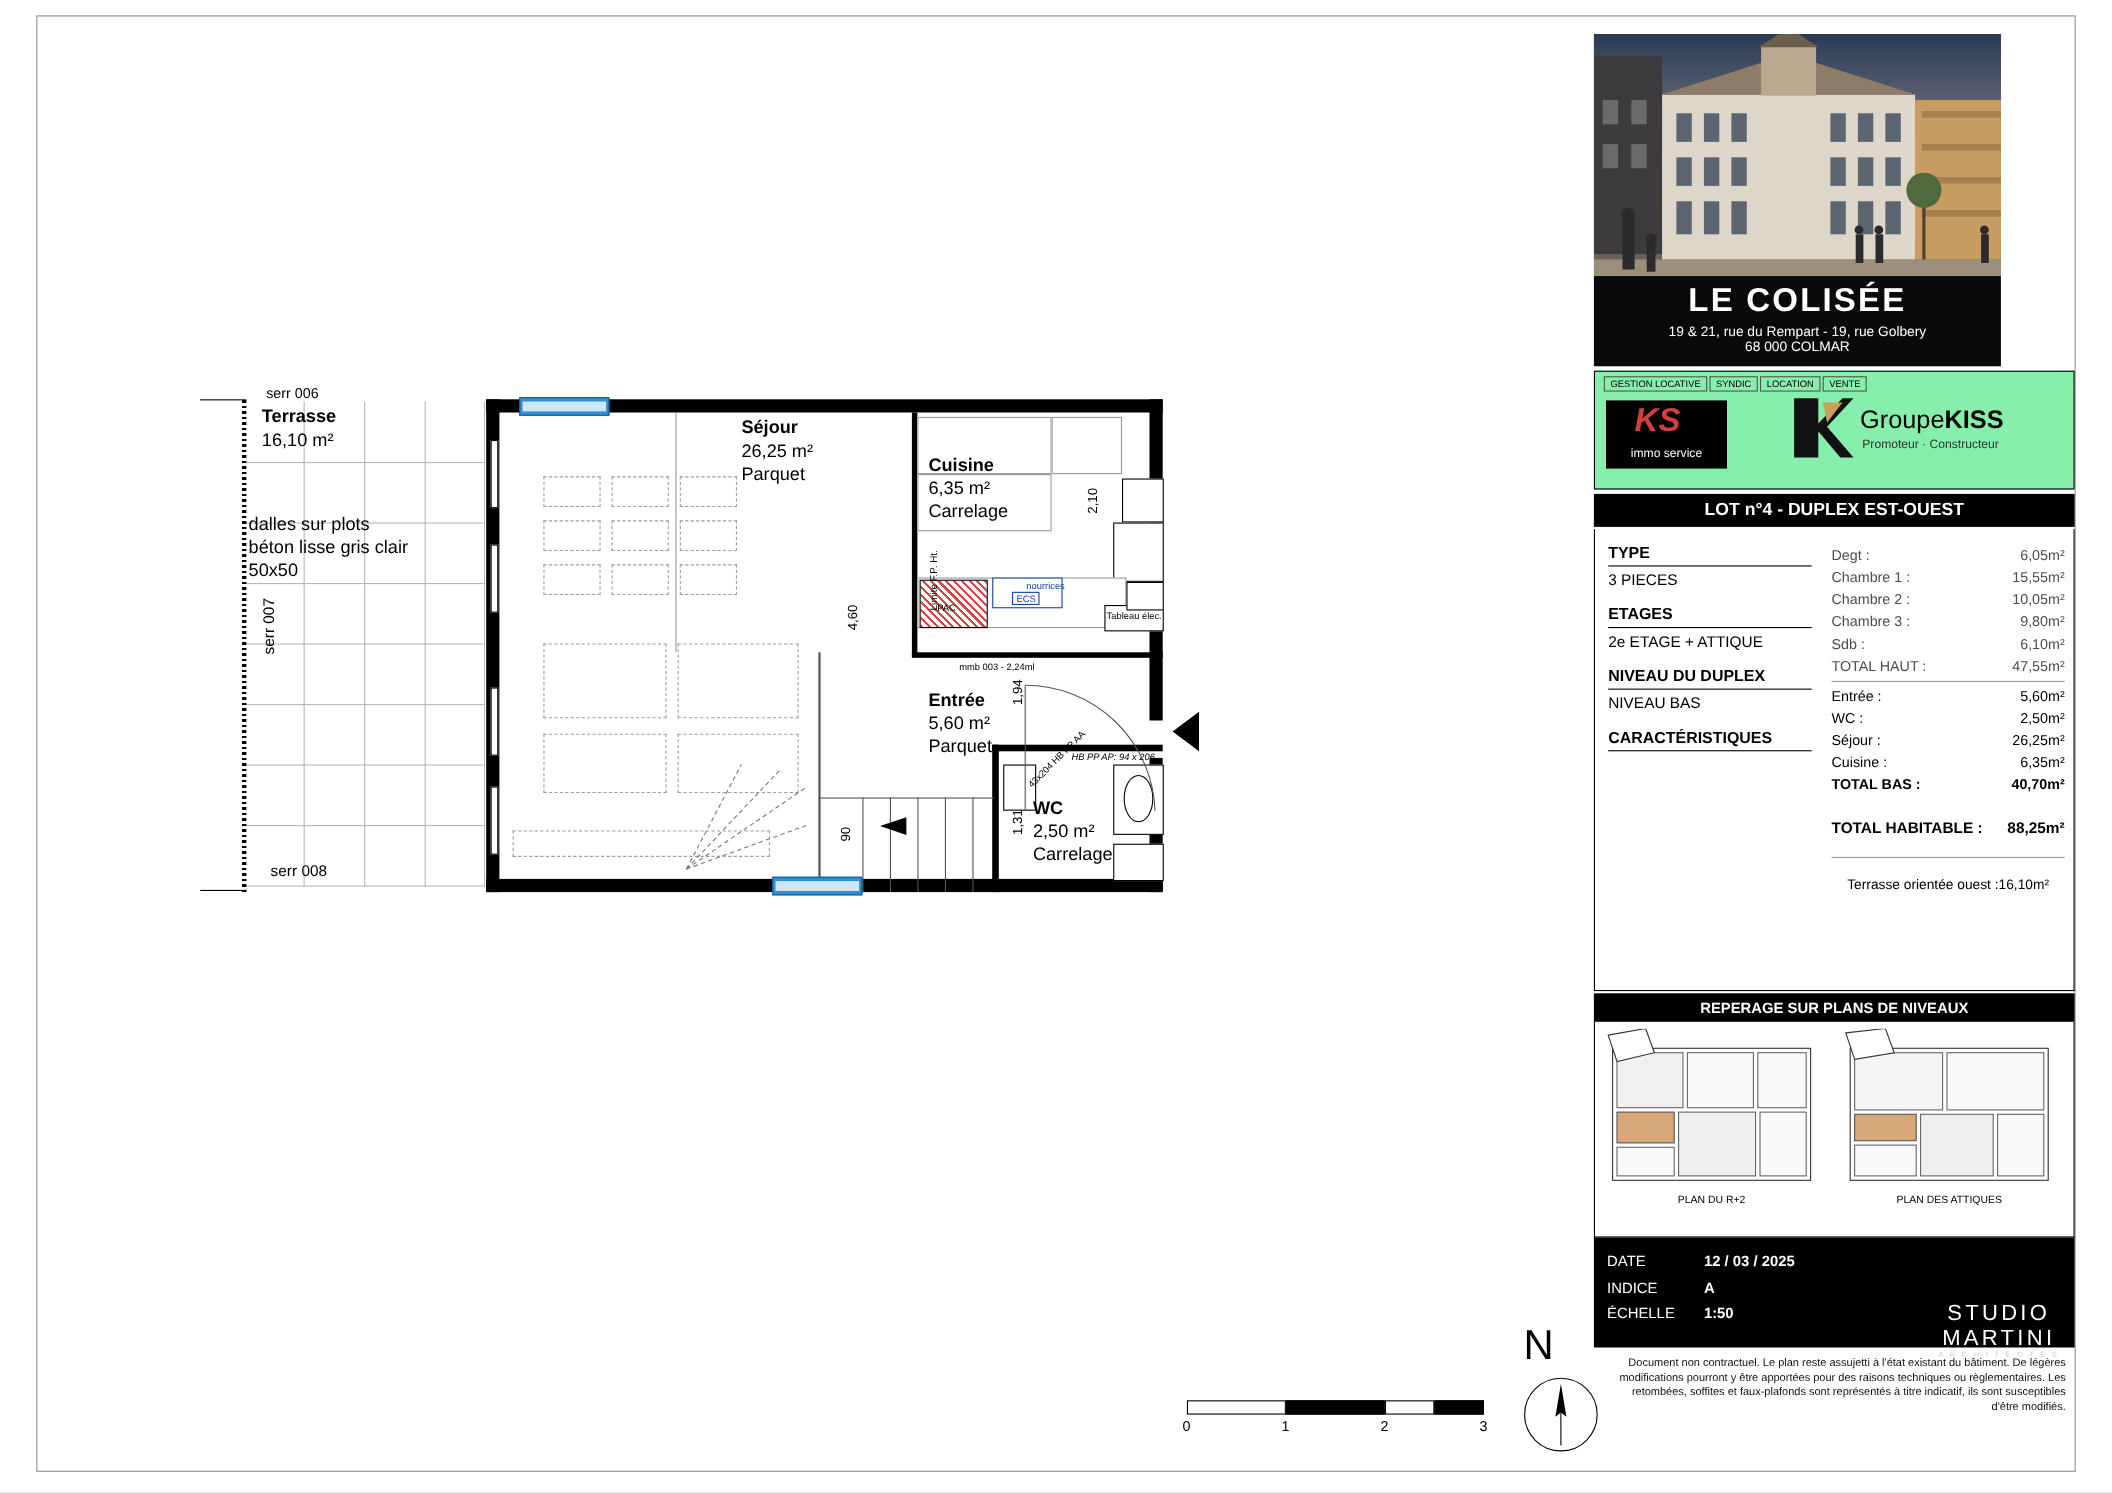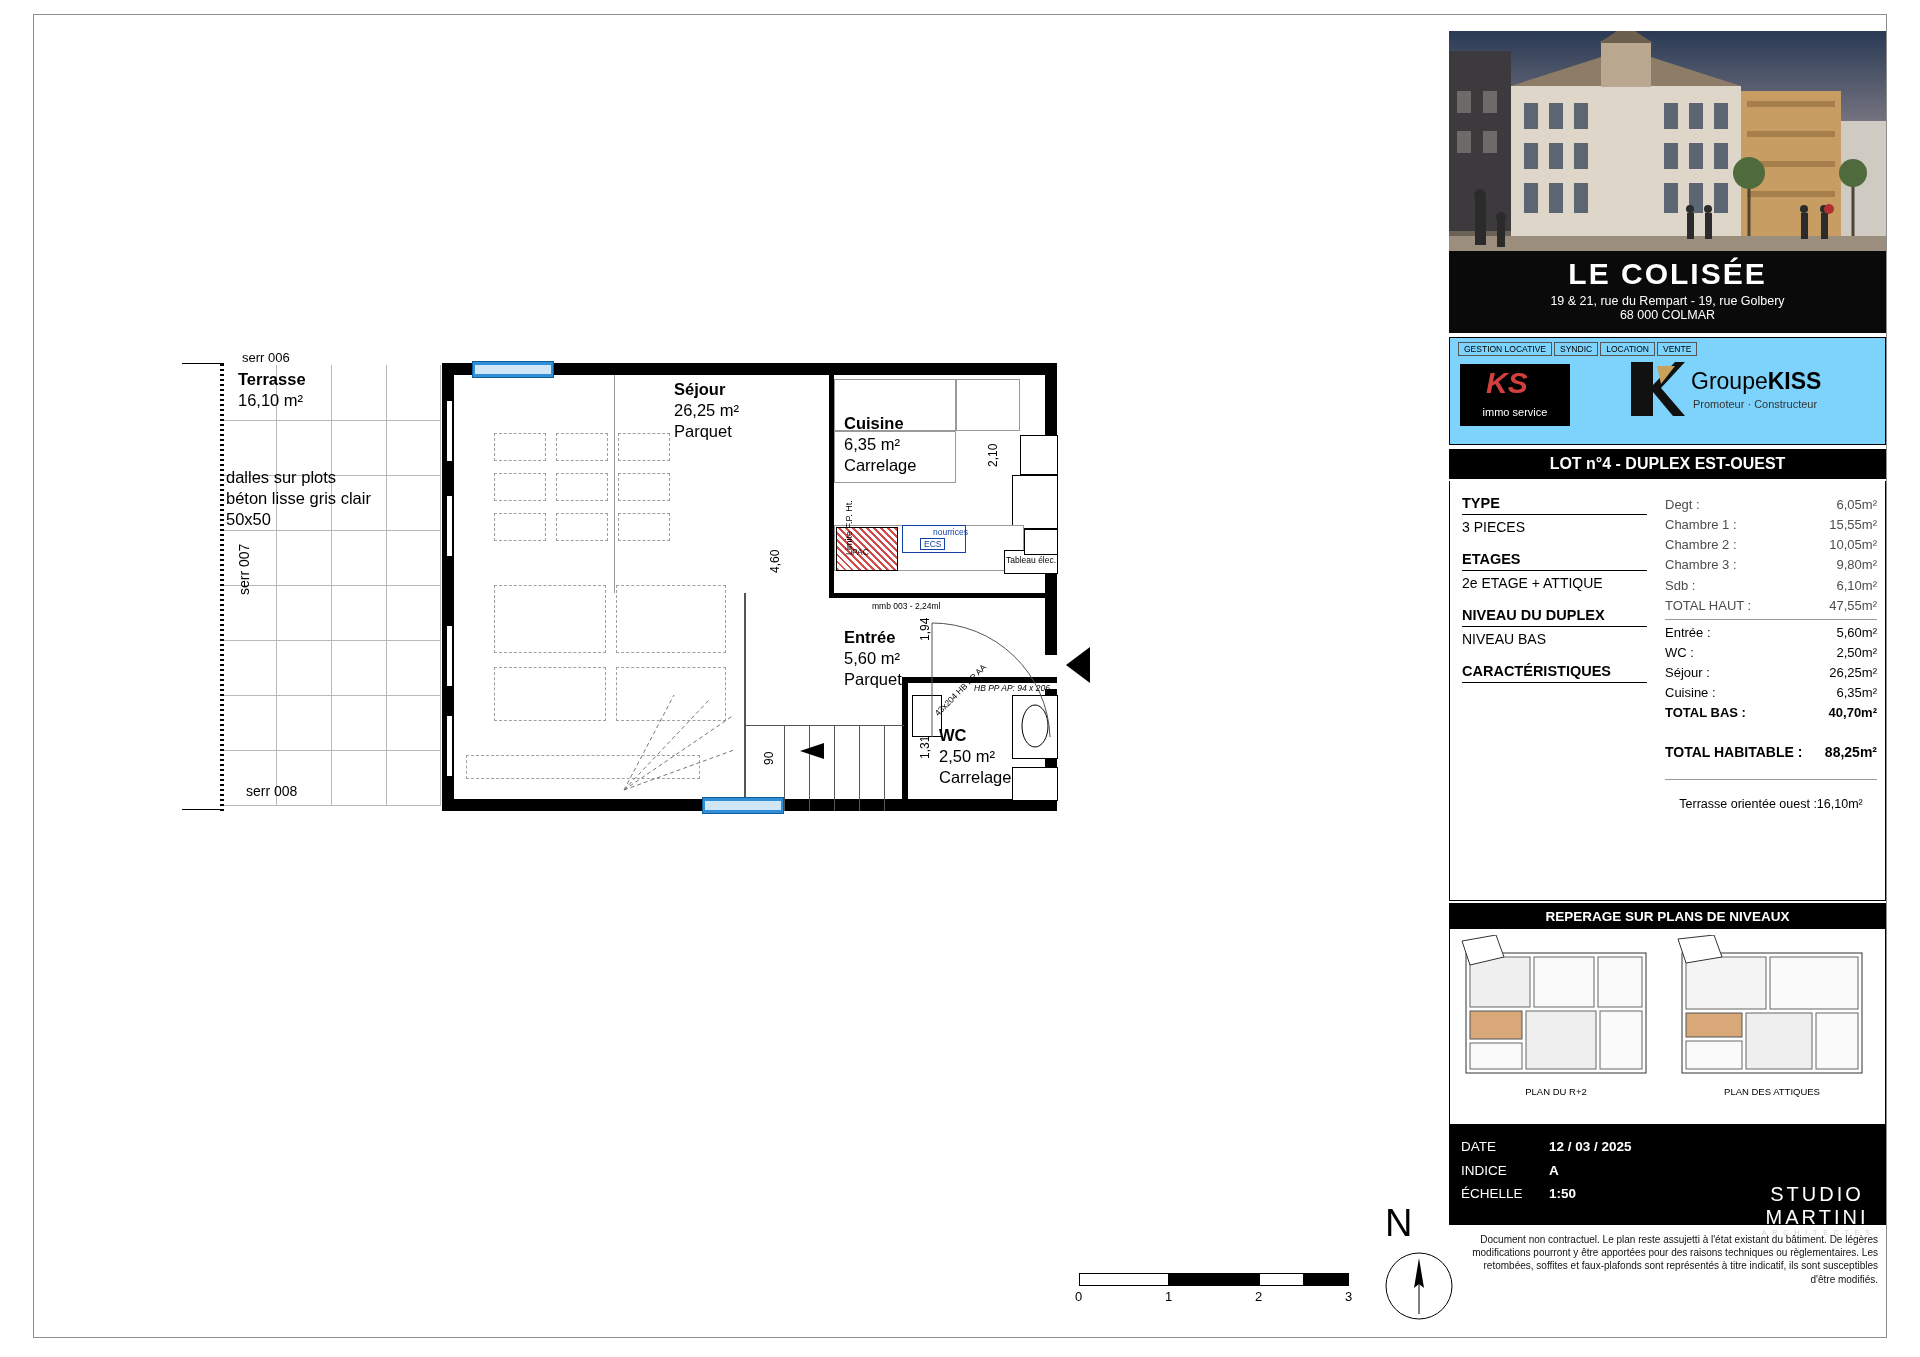--- a/index.html
+++ b/index.html
@@ -18,27 +18,27 @@
   .dimv{position:absolute;font-size:12px;color:#000;transform:rotate(-90deg);transform-origin:0 0;white-space:nowrap;}
   .furn{position:absolute;border:1px dashed #9aa0a6;}
   .blue{position:absolute;background:#2f8fd8;border:1px solid #0d5d96;}
   .blue i{position:absolute;left:2px;right:2px;top:3px;bottom:3px;background:#cfe6f7;display:block;}
   .hatch{position:absolute;background:repeating-linear-gradient(45deg,#d34a4a 0 2px,#ffffff 2px 5px);border:1px solid #000;}
   .boxline{position:absolute;border:1px solid #000;background:#fff;}
   .tinytxt{position:absolute;font-size:8.5px;color:#000;}
   .tinytxt.b{color:#1341a5;padding-left:23px;}
   
   .panel{position:absolute;left:1415px;top:16px;width:437px;height:1305px;}
-  .pbox{position:absolute;left:0;width:437px;box-sizing:border-box;}
+  .pbox{position:absolute;left:0;width:370px;box-sizing:border-box;}
   .render{top:0;height:302px;background:linear-gradient(#21344a,#47566a);overflow:hidden;}
   .brandbar{position:absolute;left:0;right:0;bottom:0;height:82px;background:#0a0a0a;color:#fff;text-align:center;}
   .brandbar .t1{font-size:30px;font-weight:bold;letter-spacing:2px;margin-top:6px;}
   .brandbar .t2{font-size:12.5px;margin-top:3px;}
   .brandbar .t3{font-size:12.5px;}
-  .logos{position:absolute;left:0;top:306px;width:437px;height:108px;border:1px solid #000;box-sizing:border-box;background:#7dd3fc;}
+  .logos{position:absolute;left:0;top:306px;width:437px;height:108px;border:1px solid #000;box-sizing:border-box;background:#86efac;}
   .kisslogo{position:absolute;right:8px;top:20px;width:250px;height:62px;}
   .servicesbar{position:absolute;left:8px;top:6px;font-size:8.5px;}
   .servicesbar span{border:1px solid #555;padding:1px 5px;margin-right:2px;}
   .lotbar{position:absolute;left:0;top:418px;width:437px;height:30px;background:#000;color:#fff;font-size:16px;font-weight:bold;display:flex;align-items:center;justify-content:center;}
   .details{position:absolute;left:0;top:450px;width:437px;height:420px;border:1px solid #000;border-top:none;box-sizing:border-box;background:#fff;}
   .dleft{position:absolute;left:12px;top:14px;width:185px;}
   .dright{position:absolute;left:215px;top:14px;width:212px;}
   .dhead{font-size:14.5px;font-weight:bold;border-bottom:1px solid #000;padding-bottom:3px;margin-bottom:4px;}
   .dval{font-size:14px;margin-bottom:16px;}
   .rrow{display:flex;justify-content:space-between;font-size:13px;color:#4d4d4d;line-height:1.55;}

